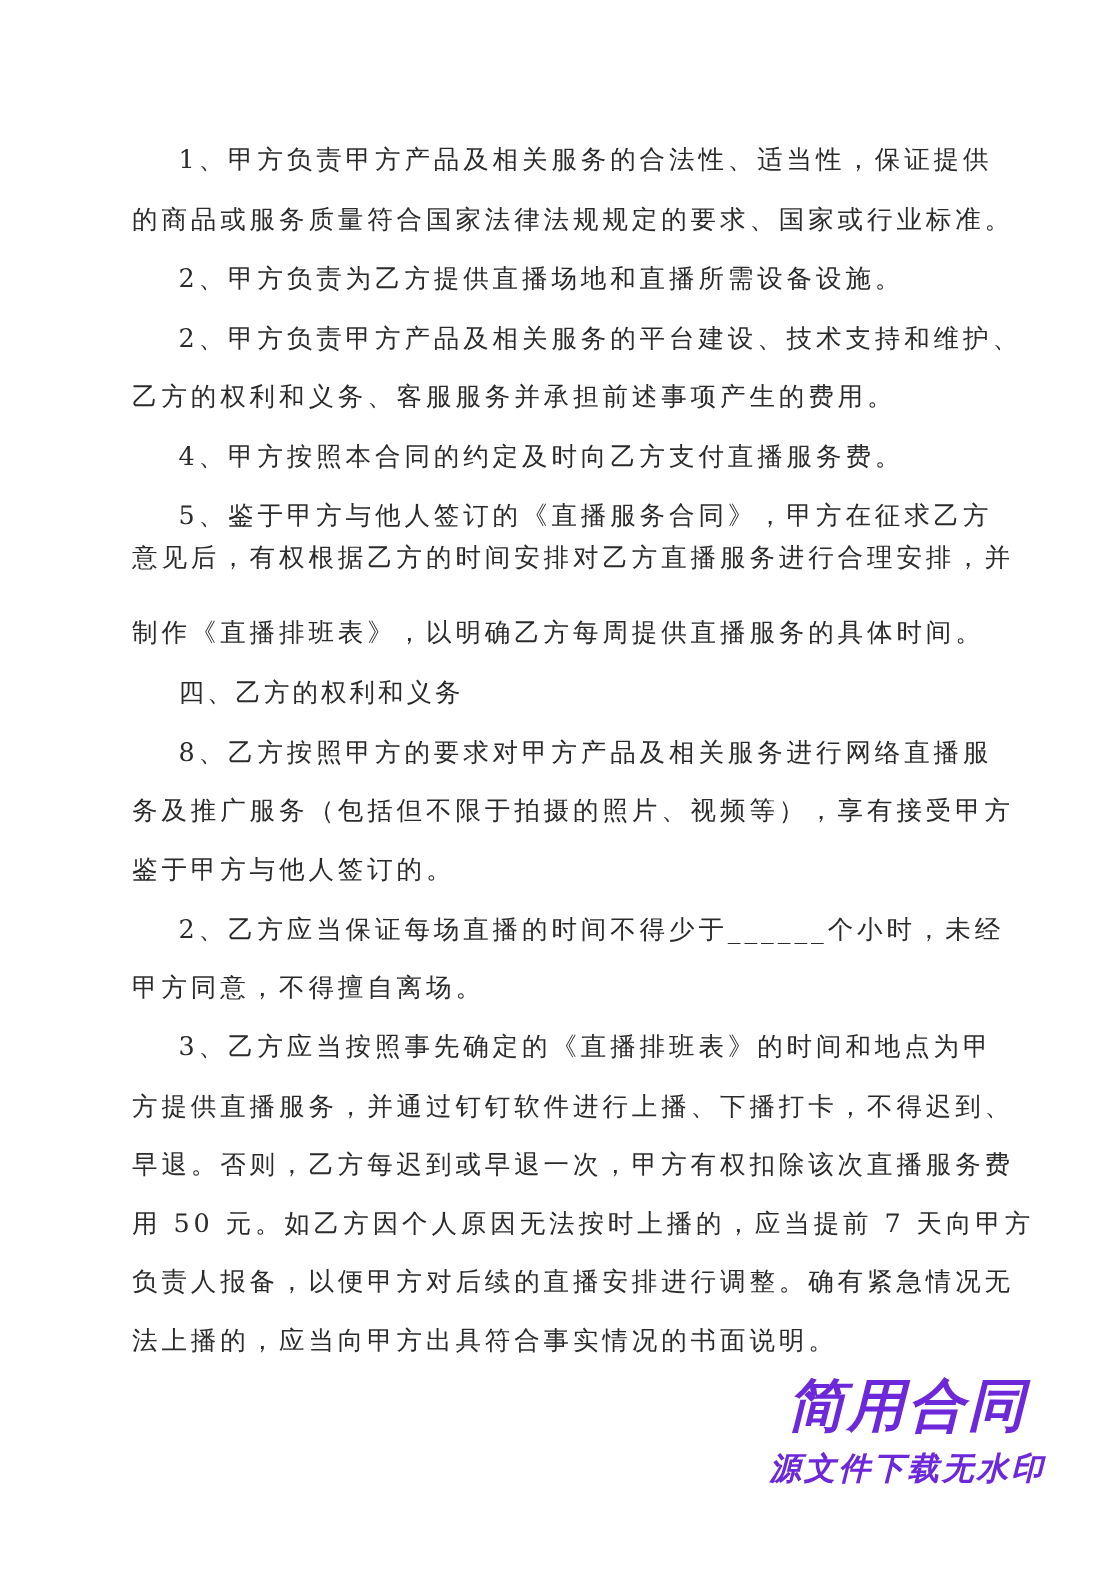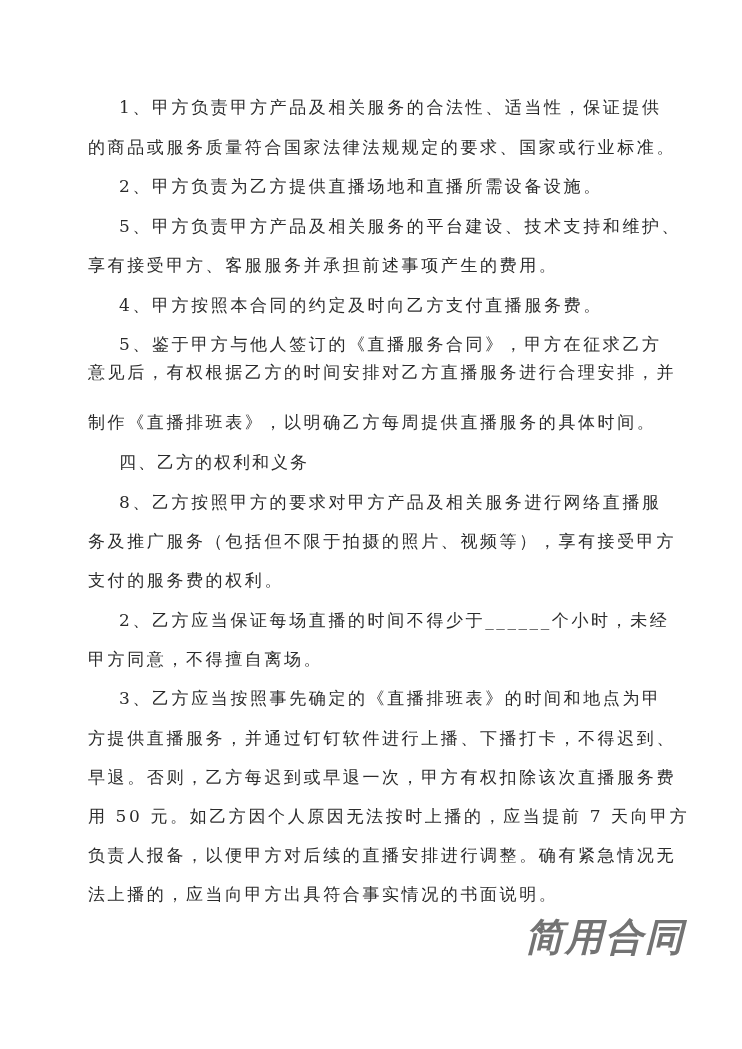--- a/index.html
+++ b/index.html
@@ -11,47 +11,48 @@
   .page { position: absolute; left: 88px; top: 0; width: 566px; }
   .line {
     position: absolute; left: 0; font-size: 17px; letter-spacing: 2.6px;
     white-space: nowrap; line-height: 20px;
   }
   .indent { left: 31px; text-align: center; }
   .heading { font-weight: normal; letter-spacing: 2px; }
   .watermark {
     position: absolute; left: 500px; top: 915px; width: 210px; text-align: center;
     font-family: "DejaVu Sans", "Liberation Sans", sans-serif; font-style: italic;
-    color: #737373; font-weight: bold;
+    color: #6d28d9; font-weight: bold;
   }
   .wm-title { font-size: 38px; letter-spacing: 2px; line-height: 44px; }
   .wm-sub { font-size: 21px; letter-spacing: 2px; margin-top: 6px; }
 </style>
 </head>
 <body>
 
 <div class="page">
   <div class="line indent" style="top:97px">1、甲方负责甲方产品及相关服务的合法性、适当性，保证提供</div>
   <div class="line" style="top:137px">的商品或服务质量符合国家法律法规规定的要求、国家或行业标准。</div>
   <div class="line indent" style="top:176px">2、甲方负责为乙方提供直播场地和直播所需设备设施。</div>
-  <div class="line indent" style="top:216px">5、甲方负责甲方产品及相关服务的平台建设、技术支持和维护、</div>
-  <div class="line" style="top:255px">享有接受甲方、客服服务并承担前述事项产生的费用。</div>
+  <div class="line indent" style="top:216px">2、甲方负责甲方产品及相关服务的平台建设、技术支持和维护、</div>
+  <div class="line" style="top:255px">乙方的权利和义务、客服服务并承担前述事项产生的费用。</div>
   <div class="line indent" style="top:295px">4、甲方按照本合同的约定及时向乙方支付直播服务费。</div>
   <div class="line indent" style="top:334px">5、鉴于甲方与他人签订的《直播服务合同》，甲方在征求乙方</div>
   <div class="line" style="top:362px">意见后，有权根据乙方的时间安排对乙方直播服务进行合理安排，并</div>
   <div class="line" style="top:412px">制作《直播排班表》，以明确乙方每周提供直播服务的具体时间。</div>
   <div class="line indent heading" style="top:452px">四、乙方的权利和义务</div>
   <div class="line indent" style="top:492px">8、乙方按照甲方的要求对甲方产品及相关服务进行网络直播服</div>
   <div class="line" style="top:531px">务及推广服务（包括但不限于拍摄的照片、视频等），享有接受甲方</div>
-  <div class="line" style="top:570px">支付的服务费的权利。</div>
+  <div class="line" style="top:570px">鉴于甲方与他人签订的。</div>
   <div class="line indent" style="top:610px">2、乙方应当保证每场直播的时间不得少于______个小时，未经</div>
   <div class="line" style="top:649px">甲方同意，不得擅自离场。</div>
   <div class="line indent" style="top:688px">3、乙方应当按照事先确定的《直播排班表》的时间和地点为甲</div>
   <div class="line" style="top:728px">方提供直播服务，并通过钉钉软件进行上播、下播打卡，不得迟到、</div>
   <div class="line" style="top:767px">早退。否则，乙方每迟到或早退一次，甲方有权扣除该次直播服务费</div>
   <div class="line" style="top:806px">用 50 元。如乙方因个人原因无法按时上播的，应当提前 7 天向甲方</div>
   <div class="line" style="top:845px">负责人报备，以便甲方对后续的直播安排进行调整。确有紧急情况无</div>
   <div class="line" style="top:884px">法上播的，应当向甲方出具符合事实情况的书面说明。</div>
 </div>
 
 <div class="watermark">
   <div class="wm-title">简用合同</div>
+  <div class="wm-sub">源文件下载无水印</div>
 </div>
 
 </body></html>

